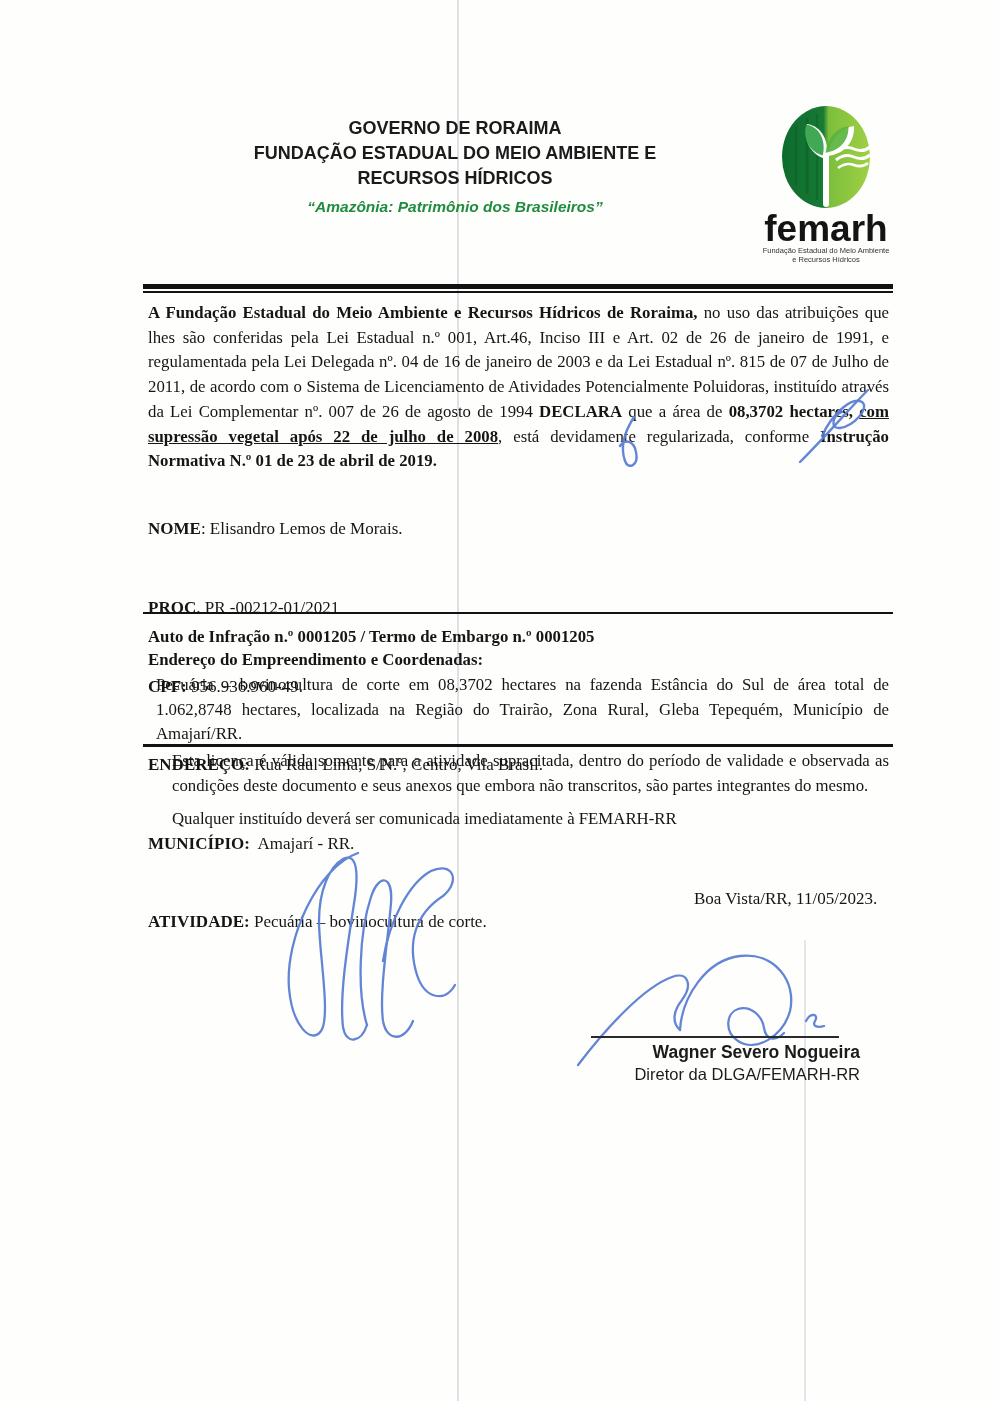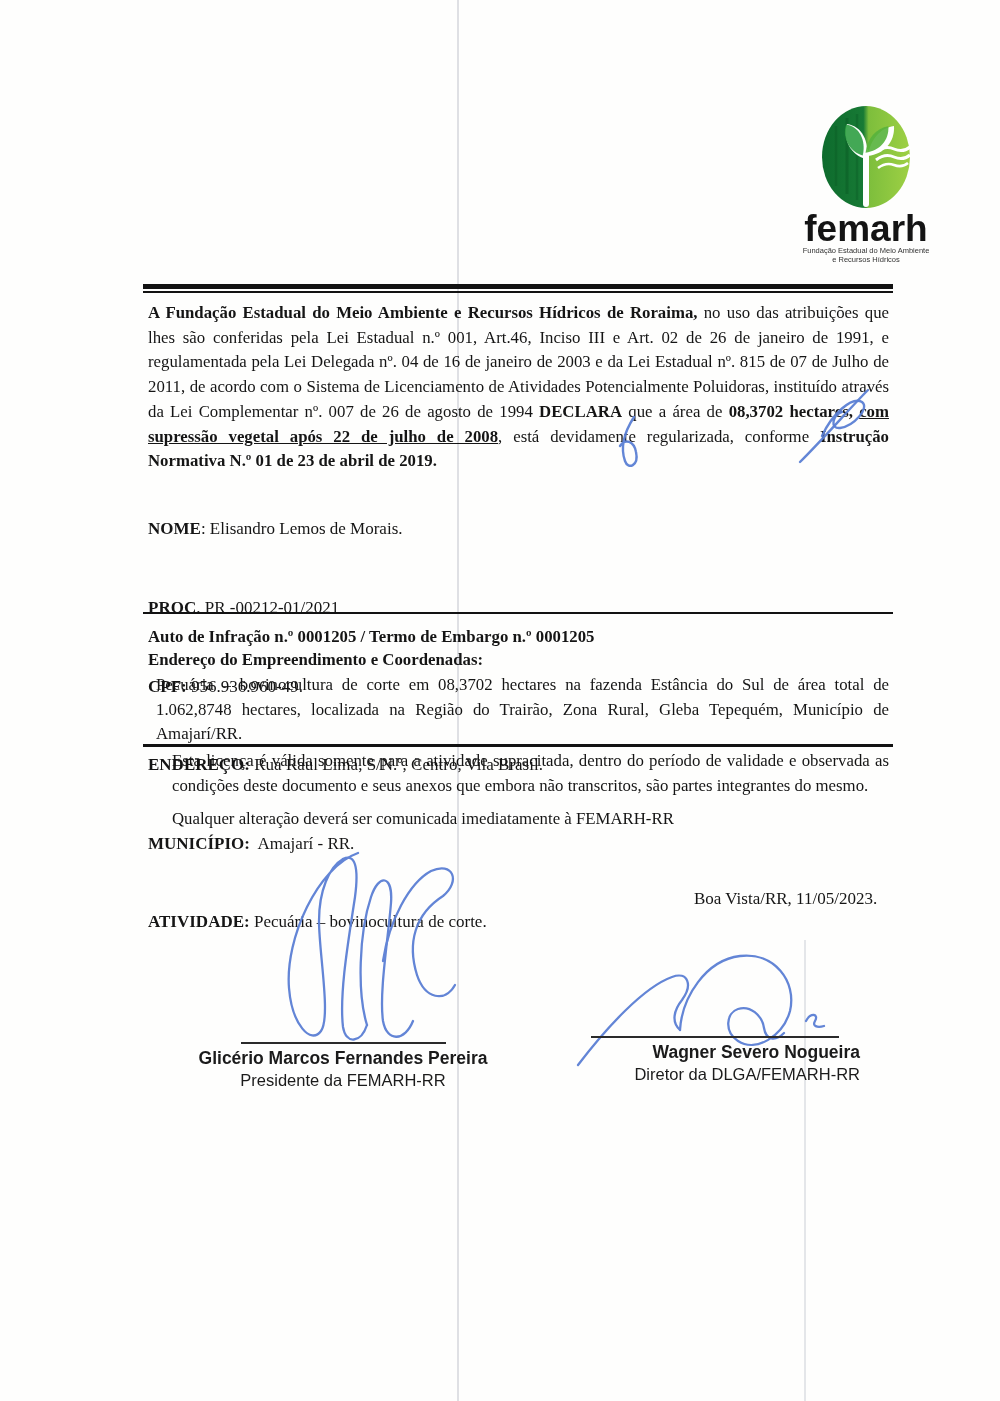--- a/index.html
+++ b/index.html
@@ -15,21 +15,21 @@
             background:rgba(170,175,190,0.30); }
 
   
   .header-text {
     position:absolute; top:116px; left:195px; width:520px; text-align:center;
     font-family:"Liberation Sans", sans-serif; font-weight:bold;
     font-size:18px; line-height:25px; color:#1b1b1b;
   }
   .motto { font-style:italic; font-size:15.5px; margin-top:3px; }
 
-  .logo { position:absolute; top:104px; left:796px; width:140px; text-align:center; }
+  .logo { position:absolute; top:104px; left:756px; width:140px; text-align:center; }
   .logo-word {
     font-family:"Liberation Sans", sans-serif; font-weight:bold;
     font-size:37px; letter-spacing:0px; color:#141414; line-height:34px; margin-top:-4px;
   }
   .logo-caption {
     font-family:"Liberation Sans", sans-serif; font-size:7.5px; line-height:9px; color:#333;
   }
 
   
   .title-row {
@@ -81,20 +81,26 @@
   .sig-role { font-size:16.5px; line-height:22px; }
 </style>
 </head>
 <body>
 
 <div class="page">
 
   <div class="fold-a"></div>
   <div class="fold-b"></div>
 
+  <div class="header-text">
+    <div>GOVERNO DE RORAIMA</div>
+    <div>FUNDAÇÃO ESTADUAL DO MEIO AMBIENTE E</div>
+    <div>RECURSOS HÍDRICOS</div>
+    <div class="motto" style="color:#1f8c3e">“Amazônia: Patrimônio dos Brasileiros”</div>
+  </div>
 
   <div class="logo">
     <svg width="104" height="108" viewBox="0 0 104 108">
       <defs>
         <linearGradient id="lg" x1="0" y1="0" x2="1" y2="0">
           <stop offset="0" stop-color="#0e6b2d"></stop>
           <stop offset="0.47" stop-color="#177a35"></stop>
           <stop offset="0.53" stop-color="#7dbe3c"></stop>
           <stop offset="1" stop-color="#9ed044"></stop>
         </linearGradient>
@@ -146,21 +152,21 @@
   <div class="section2">
     <div class="hline">Auto de Infração n.º 0001205 / Termo de Embargo n.º 0001205</div>
     <div class="hline">Endereço do Empreendimento e Coordenadas:</div>
     <p>Pecuária – bovinocultura de corte em 08,3702 hectares na fazenda Estância do Sul de área total de 1.062,8748 hectares, localizada na Região do Trairão, Zona Rural, Gleba Tepequém, Município de Amajarí/RR.</p>
   </div>
 
   <div class="rule-mid"></div>
 
   <div class="notes">
     <p>Esta licença é válida somente para a atividade supracitada, dentro do período de validade e observada as condições deste documento e seus anexos que embora não transcritos, são partes integrantes do mesmo.</p>
-    <p>Qualquer alteração deverá ser comunicada imediatamente à FEMARH-RR</p>
+    <p>Qualquer instituído deverá ser comunicada imediatamente à FEMARH-RR</p>
   </div>
 
   <div class="place-date">Boa Vista/RR, 11/05/2023.</div>
 
   <svg class="sig-svg sig-left-svg" width="200" height="210" viewBox="0 0 200 210">
     <g fill="none" stroke="#5b7fd4" stroke-width="2.3" stroke-linecap="round" opacity="0.95">
       <path d="M95,10 C55,24 22,95 26,145 C29,182 48,202 58,188 C68,174 56,110 56,78 C56,48 66,24 80,16"></path>
       <path d="M80,16 C92,10 96,24 92,54 C86,94 76,150 80,184 C83,202 98,200 104,182"></path>
       <path d="M104,182 C94,150 96,90 108,54 C116,30 130,32 128,60 C125,97 116,150 120,178 C124,200 142,198 150,178"></path>
       <path d="M120,118 C126,78 146,40 168,28 C190,18 198,38 180,53 C152,71 144,100 154,132 C162,156 182,160 192,142"></path>
@@ -168,25 +174,20 @@
   </svg>
 
   <svg class="sig-svg sig-right-svg" width="262" height="128" viewBox="0 0 262 128">
     <g fill="none" stroke="#5b7fd4" stroke-width="2.3" stroke-linecap="round" opacity="0.95">
       <path d="M6,122 C35,84 72,44 100,34 C116,28 121,42 110,57 C102,67 99,79 108,87"></path>
       <path d="M108,87 C110,54 134,17 168,13 C202,9 225,38 218,68 C211,93 184,110 166,98 C152,89 154,70 166,66 C178,62 190,72 192,85 C194,97 203,99 212,90"></path>
       <path d="M234,78 c5,-9 13,-7 9,0 c-3,5 2,7 9,5"></path>
     </g>
   </svg>
 
-  <div class="sigblock sigblock-left">
-    <div class="sig-line"></div>
-    <div class="sig-name">Glicério Marcos Fernandes Pereira</div>
-    <div class="sig-role">Presidente da FEMARH-RR</div>
-  </div>
 
   <div class="sigblock sigblock-right">
     <div class="sig-line"></div>
     <div class="sig-name">Wagner Severo Nogueira</div>
     <div class="sig-role">Diretor da DLGA/FEMARH-RR</div>
   </div>
 
 </div>
 
 </body></html>

